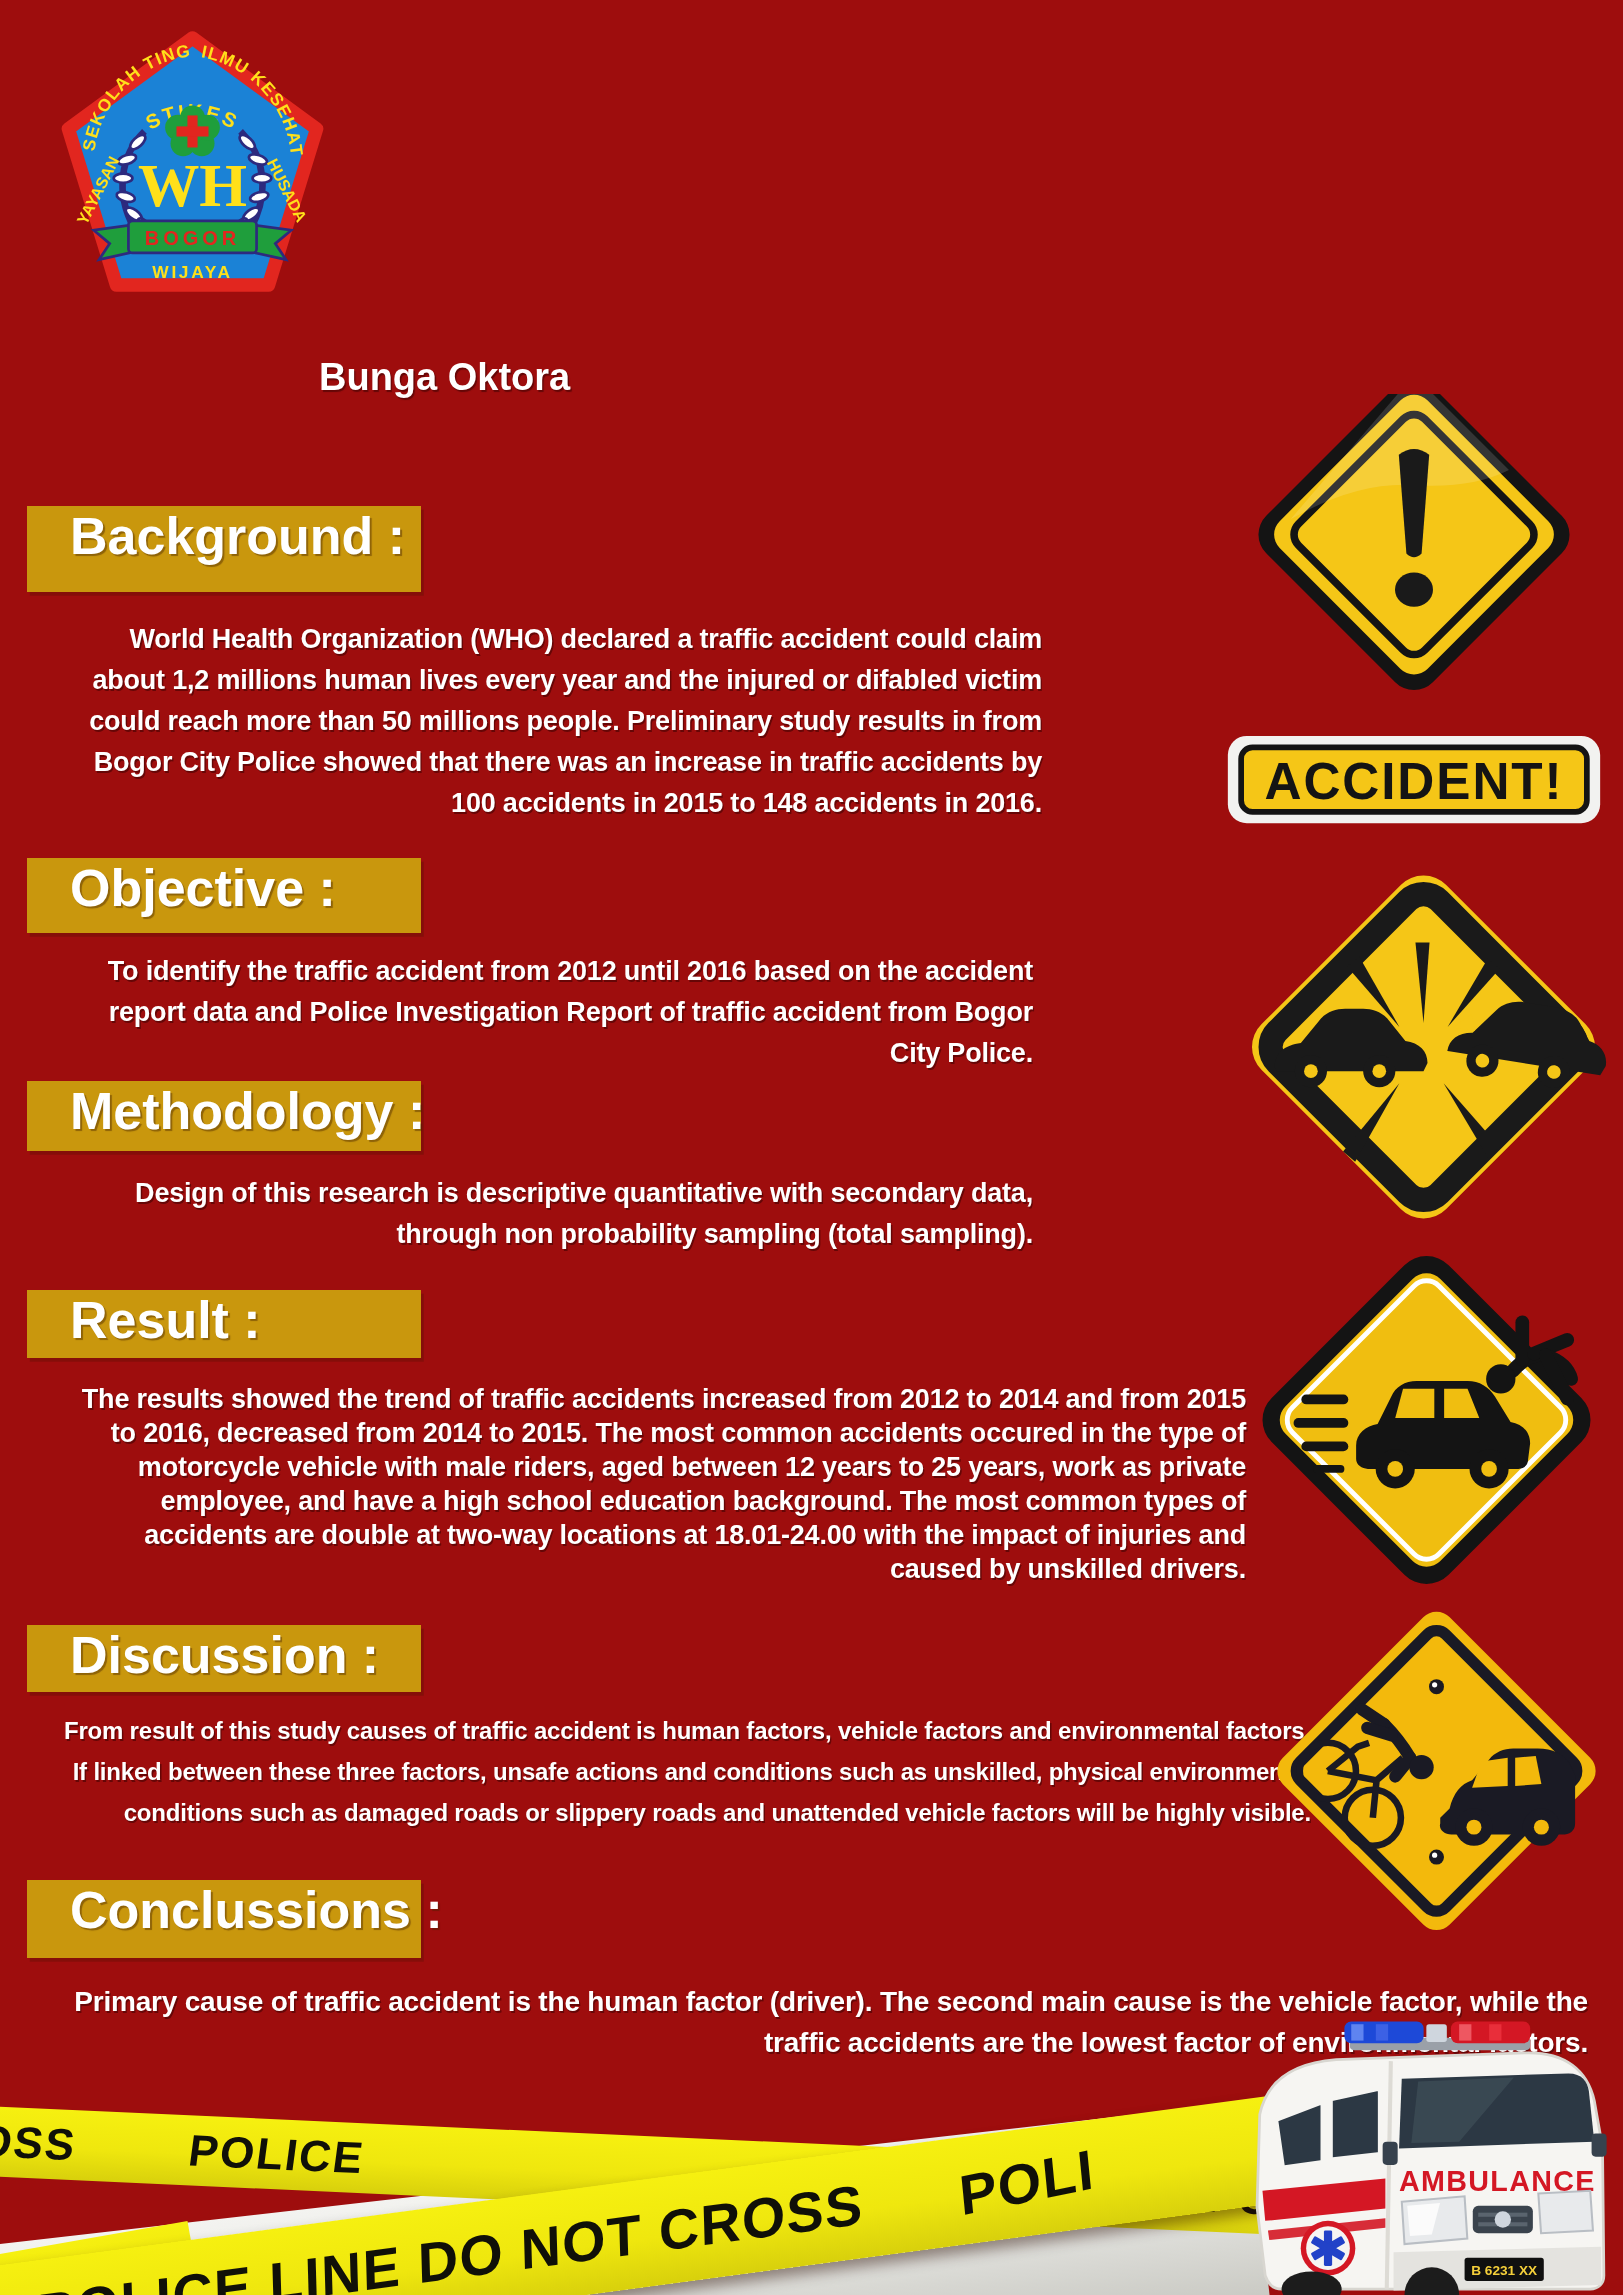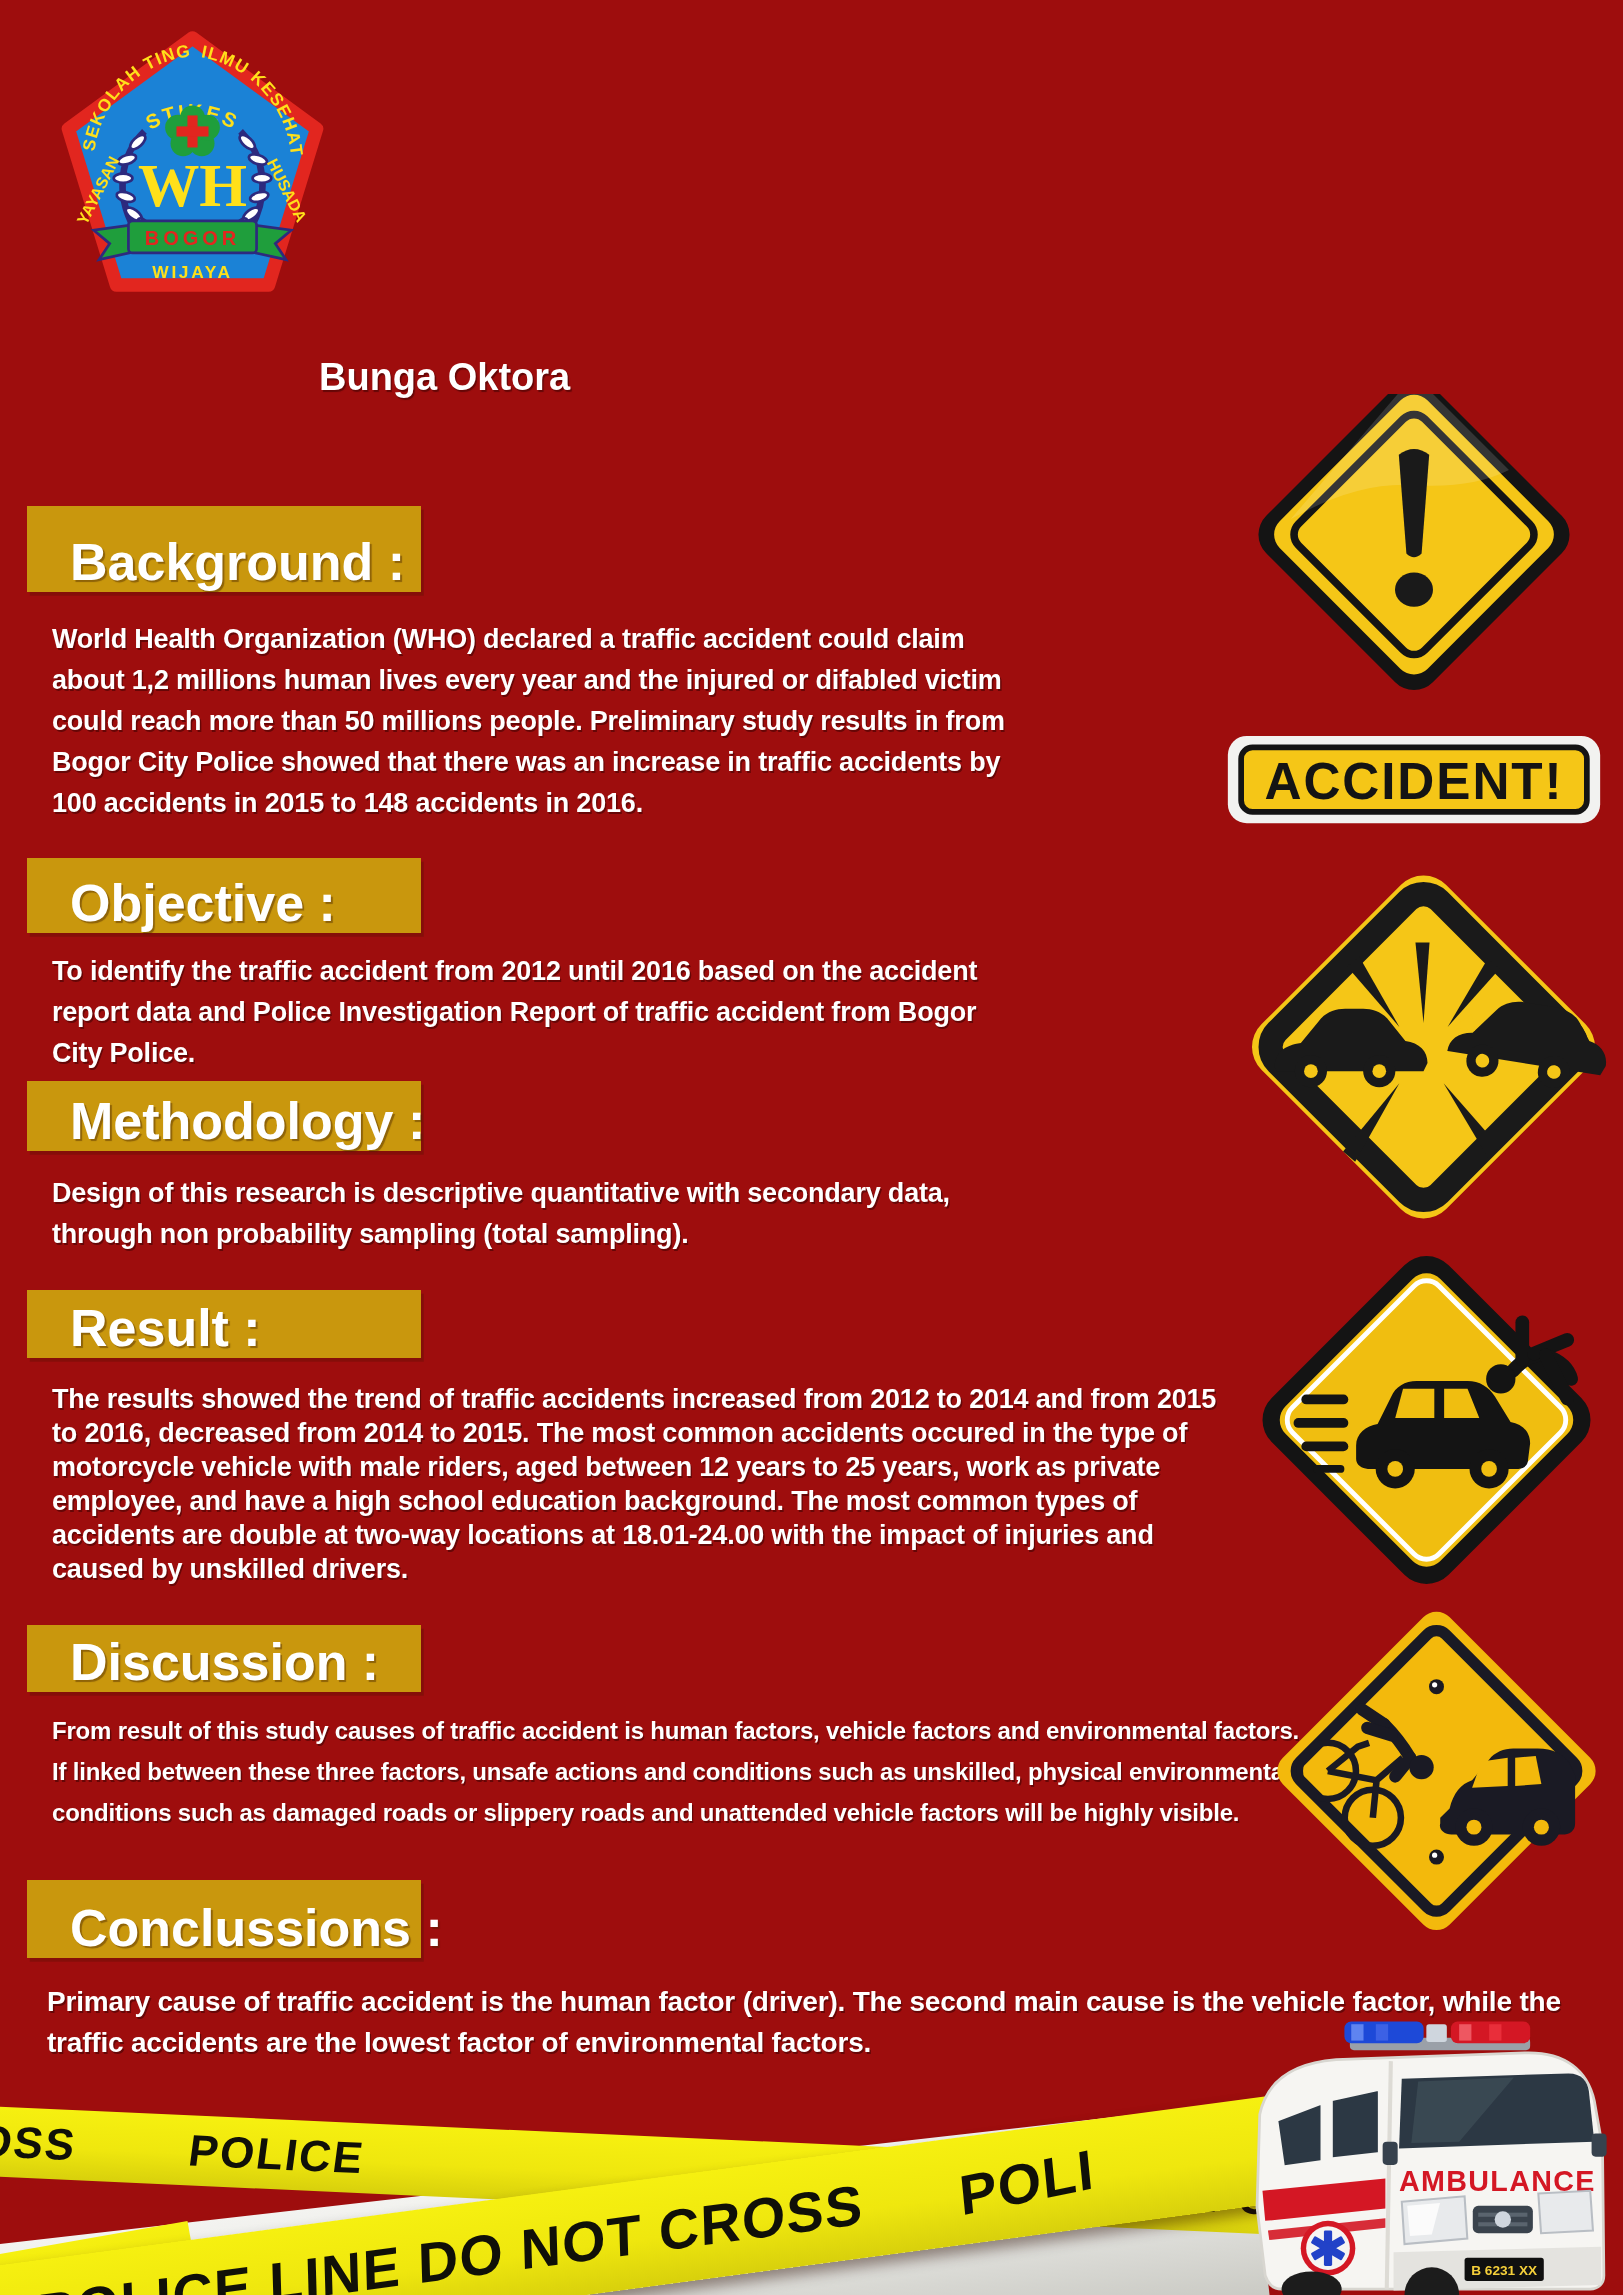--- a/index.html
+++ b/index.html
@@ -18,30 +18,31 @@
   }
   .author{
     position:absolute; left:319px; top:356px; width:1249px;
     font-size:38px; font-weight:bold; 
     text-shadow:1.4px 1.9px 0.9px rgba(45,0,0,.5);
   }
   
   .bar{
     position:absolute; left:27px; width:394px; background:#C9970D;
     box-shadow:2.8px 3.7px 0 rgba(60,20,0,.25);
-    display:flex; align-items:flex-end;
+    display:flex; align-items:flex-start;
   }
   .bar span{
     padding-left:43px; font-size:52px; font-weight:bold; color:#fff;
     text-shadow:1.9px 1.9px 0.9px rgba(70,35,0,.45); white-space:nowrap;
   }
   .body-text{
     position:absolute; font-size:27px; font-weight:bold; line-height:41px;
     letter-spacing:-0.2px; color:#fff;
     text-shadow:1.4px 1.9px 0.5px rgba(45,0,0,.5);
+    text-align:right;
   }
   #bar-background{top:506px;height:86px;}
   #bar-objective{top:858px;height:75px;}
   #bar-methodology{top:1081px;height:70px;}
   #bar-result{top:1290px;height:68px;}
   #bar-discussion{top:1625px;height:67px;}
   #bar-conclusions{top:1880px;height:78px;}
   #txt-background{left:52px;top:619px;width:990px;}
   #txt-objective{left:52px;top:951px;width:981px;}
   #txt-methodology{left:52px;top:1173px;width:981px;}

